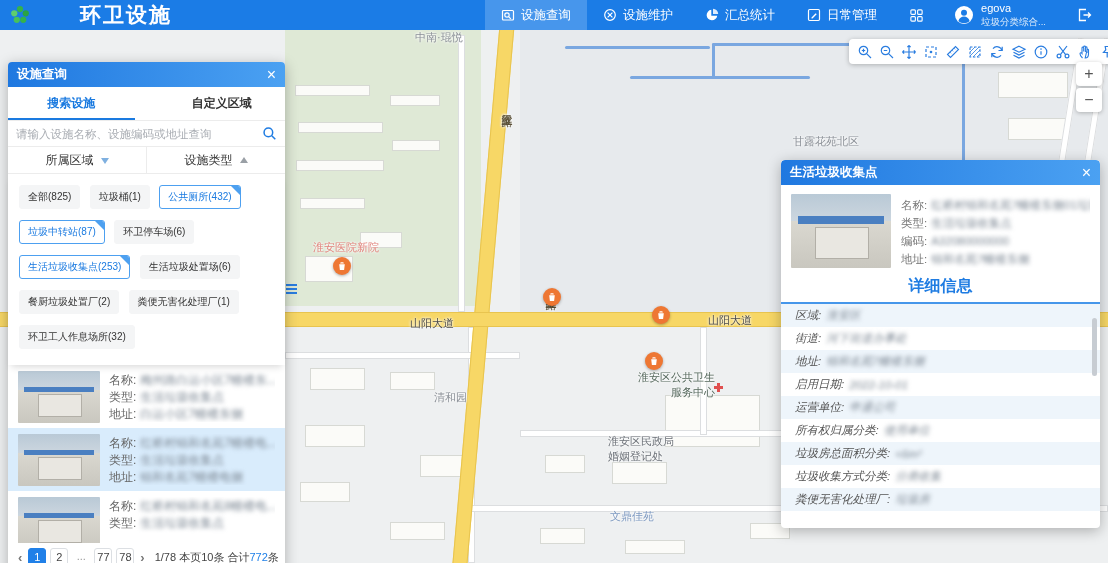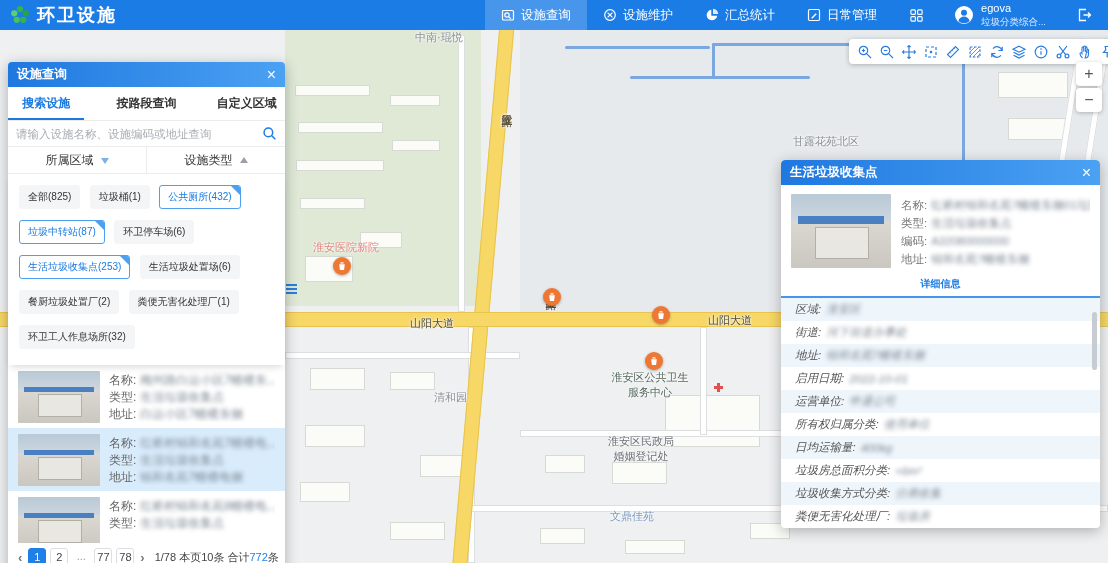--- a/index.html
+++ b/index.html
@@ -12,35 +12,35 @@
   .zone-pale  { position:absolute; background:#e7eaed; }
   .bld { position:absolute; background:#fbfbf8; border:1px solid #d7d9d4; }
   .road-y { position:absolute; background:#f7d766; border-top:1px solid #e8c44f; border-bottom:1px solid #e8c44f; }
   .road-y.vert { border:none; border-left:1px solid #e8c44f; border-right:1px solid #e8c44f; }
   .road-w { position:absolute; background:#ffffff; border:1px solid #dcdee0; }
   .water { position:absolute; background:#7aa7e0; border-radius:2px; }
   .ml { position:absolute; font-size:11px; color:#8a8f96; text-shadow:0 0 3px #fff,0 0 3px #fff; white-space:pre-line; }
   .ml-road { color:#4b4b4b; font-size:11px; }
   .ml-v { writing-mode:vertical-rl; letter-spacing:1px; color:#5a5036; }
   .ml-hosp { color:#e2837c; }
-  .ml-gov { color:#55685c; text-align:center; }
-  .ml-civ { color:#6b7077; text-align:center; }
+  .ml-gov { color:#55685c; text-align:right; }
+  .ml-civ { color:#6b7077; }
   .ml-blue { color:#7d99c0; }
   .marker { position:absolute; width:18px; height:18px; border-radius:50%; background:#ee7733; box-shadow:0 1px 3px rgba(0,0,0,.3); display:flex; align-items:center; justify-content:center; z-index:6; }
   .redcross { position:absolute; width:9px; height:9px; z-index:5; }
   .redcross::before,.redcross::after { content:""; position:absolute; background:#e05050; }
   .redcross::before { left:3px; top:0; width:3px; height:9px; }
   .redcross::after { left:0; top:3px; width:9px; height:3px; }
   .collapse-handle { position:absolute; left:286px; top:282px; width:11px; z-index:26; }
   .collapse-handle i { display:block; height:2px; background:#2a7de0; margin:2px 0; }
 
   
   .nav { position:absolute; left:0; top:0; width:1108px; height:30px; background:#1b7ce6; z-index:50; display:flex; align-items:stretch; color:#fff; }
   .brand { display:flex; align-items:center; gap:7px; padding-left:10px; }
-  .brand .title { font-size:18px; font-weight:bold; letter-spacing:2px; }
+  .brand .title { font-size:21px; font-weight:bold; letter-spacing:2px;margin-left:43px; }
   .nav-right { margin-left:auto; display:flex; align-items:stretch; }
   .nav-item { display:flex; align-items:center; gap:6px; padding:0 16px; font-size:12.5px; cursor:pointer; }
   .nav-item.active { background:#4796ec; }
   .nav-user { display:flex; align-items:center; gap:7px; padding:0 14px; }
   .nav-user .u-txt { line-height:1.25; }
   .nav-user .u-name { font-size:11px; }
   .nav-user .u-org { font-size:9.5px; opacity:.85; }
 
   
   .mtoolbar { position:absolute; left:849px; top:39px; height:25px; padding:0 6px; background:#fff; border-radius:4px; box-shadow:0 1px 5px rgba(0,0,0,.25); display:flex; align-items:center; gap:3px; z-index:20; }
@@ -88,21 +88,21 @@
   .pinfo .tot { color:#2080e8; }
 
   
   .dpanel { position:absolute; left:781px; top:160px; width:319px; height:368px; z-index:31; background:#fff; border-radius:4px; box-shadow:0 3px 14px rgba(0,0,0,.28); overflow:hidden; }
   .d-sum { display:flex; gap:10px; padding:9px 10px 4px; }
   .dphoto { width:100px; height:74px; flex:none; }
   .d-sumrows { flex:1; overflow:hidden; padding-top:2px; }
   .d-sumrow { display:flex; gap:4px; line-height:18px; white-space:nowrap; font-size:11.5px; }
   .d-sumrow .flabel { color:#777; }
   .d-tabwrap { border-bottom:2px solid #4596ea; text-align:center; padding:4px 0 5px; }
-  .d-tab { color:#1f7ce2; font-weight:bold; font-size:10px; cursor:pointer; }
+  .d-tab { color:#1f7ce2; font-weight:bold; font-size:16px; cursor:pointer; }
   .d-rows { position:relative;font-style:italic; }
   .d-row { display:flex; gap:5px; align-items:center; height:23px; padding:0 14px; font-size:11.5px; white-space:nowrap; overflow:hidden; }
   .d-row:nth-child(odd) { background:#eef5fb; }
   .d-row .flabel { color:#555; }
   .d-scrollbar { position:absolute; right:3px; top:14px; width:5px; height:58px; border-radius:3px; background:#c7ccd2; }
 </style>
 </head>
 <body>
 
 <div class="map">
@@ -344,21 +344,20 @@
   <div class="zbtn">−</div>
 </div>
 
 <div class="lpanel">
   <div class="p-head">
     <span>设施查询</span>
     <span class="p-close">×</span>
   </div>
   <div class="tabs">
     <div class="tab active">搜索设施</div>
-    <div class="tab">按路段查询</div>
     <div class="tab">自定义区域</div>
   </div>
   <div class="searchrow">
     <input type="text" placeholder="请输入设施名称、设施编码或地址查询" style="">
     <svg width="15" height="15" viewBox="0 0 16 16" fill="none" stroke="#1f7ce2" stroke-width="1.6">
         <circle cx="6.8" cy="6.8" r="4.6"></circle>
         <path d="M10.4 10.4L14.2 14.2"></path>
       </svg>
   </div>
   <div class="filterhead">
@@ -496,24 +495,20 @@
       </div>
     <div class="d-row">
         <span class="flabel">运营单位:</span>
         <span class="bv">申通公司</span>
       </div>
     <div class="d-row">
         <span class="flabel">所有权归属分类:</span>
         <span class="bv">使用单位</span>
       </div>
     <div class="d-row">
-        <span class="flabel">日均运输量:</span>
-        <span class="bv">400kg</span>
-      </div>
-    <div class="d-row">
         <span class="flabel">垃圾房总面积分类:</span>
         <span class="bv">&lt;6m²</span>
       </div>
     <div class="d-row">
         <span class="flabel">垃圾收集方式分类:</span>
         <span class="bv">分类收集</span>
       </div>
     <div class="d-row">
         <span class="flabel">粪便无害化处理厂:</span>
         <span class="bv">垃圾房</span>

